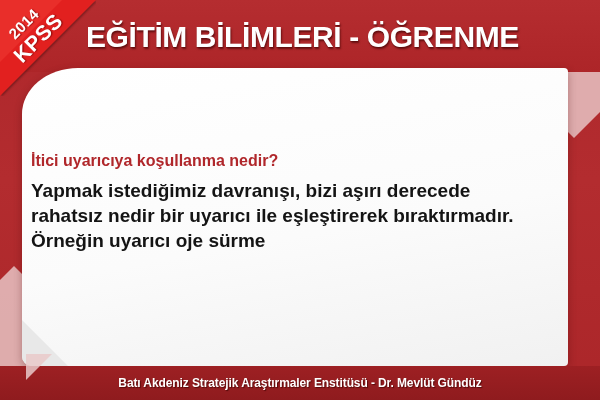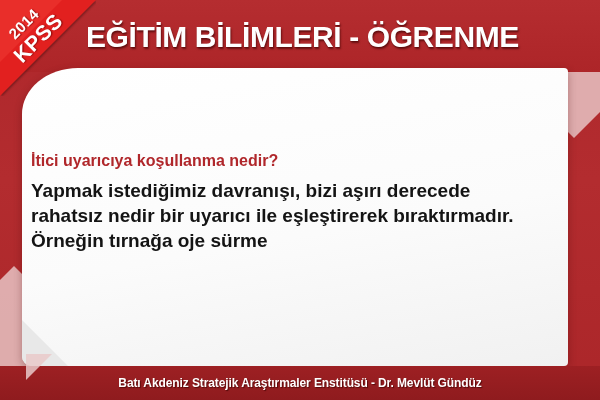--- a/index.html
+++ b/index.html
@@ -226,21 +226,21 @@
 
   <div class="panel">
     <div class="panel-fold"></div>
   </div>
 
   <div class="copy">
     <p class="question">İtici uyarıcıya koşullanma nedir?</p>
     <p class="answer">
       <span class="ln">Yapmak istediğimiz davranışı, bizi aşırı derecede</span>
       <span class="ln">rahatsız nedir bir uyarıcı ile eşleştirerek bıraktırmadır.</span>
-      <span class="ln">Örneğin tırnağa oje sürme</span>
+      <span class="ln">Örneğin uyarıcı oje sürme</span>
     </p>
   </div>
 
   <div class="footer-band"></div>
   <div class="footer-tab"></div>
   <div class="footer-text">Batı Akdeniz Stratejik Araştırmaler Enstitüsü - Dr. Mevlüt Gündüz</div>
 
 </div>
 
 </body></html>

